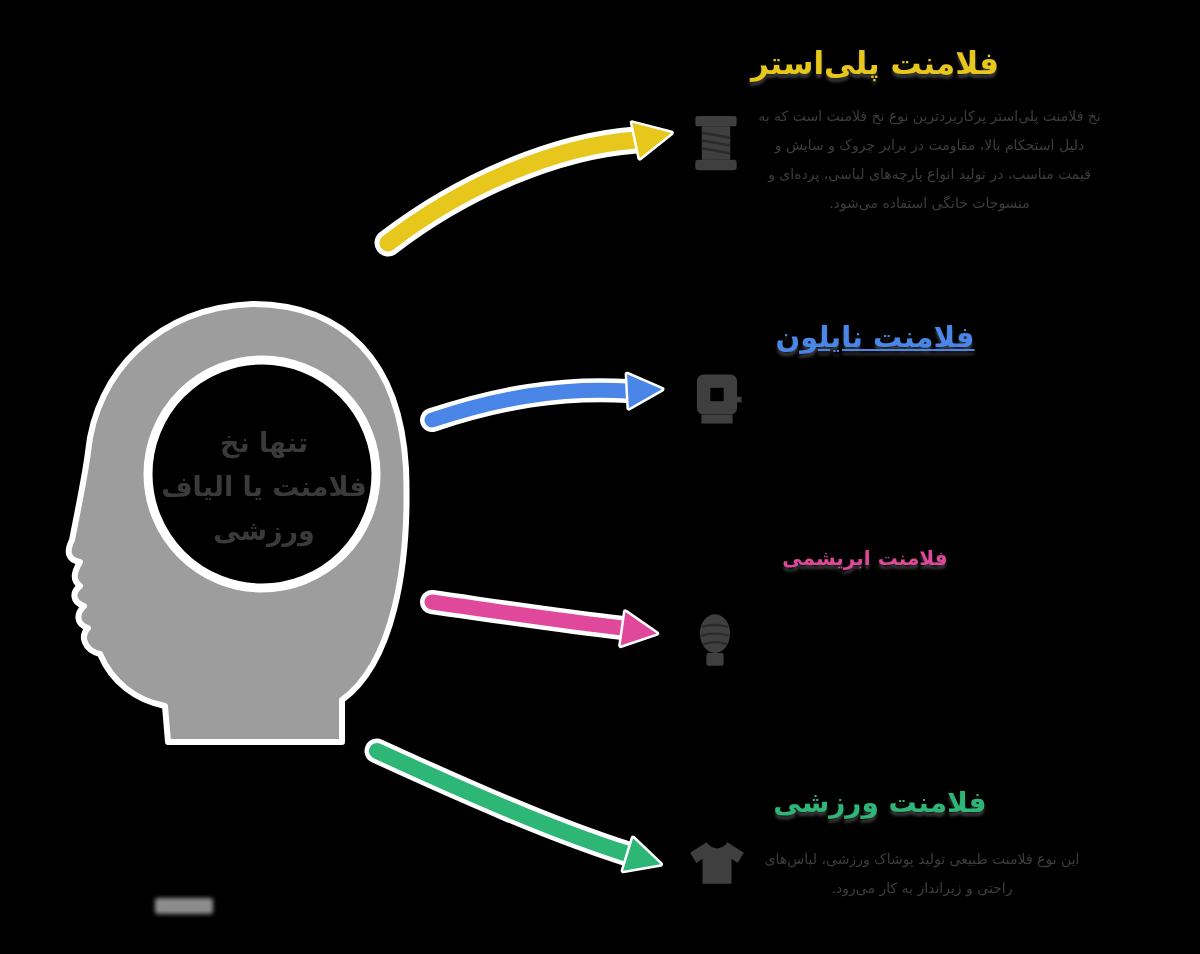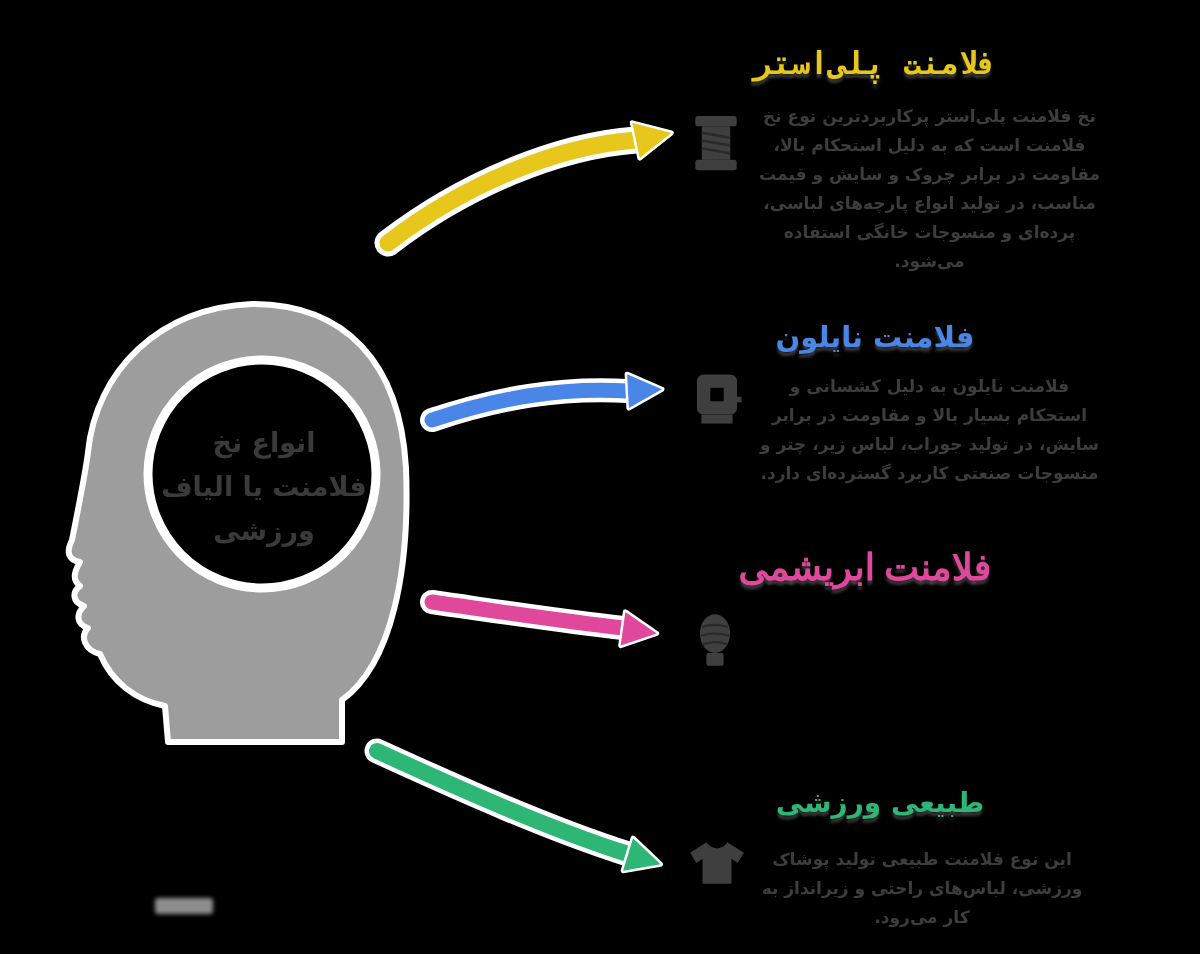--- a/index.html
+++ b/index.html
@@ -18,28 +18,28 @@
     color:#3a3a3a;font-weight:bold;font-size:27px;line-height:1.62;
     text-align:center;direction:rtl;filter:blur(0.7px);
   }
 
   .sec-title{
     position:absolute;width:350px;text-align:center;direction:rtl;
     font-weight:bold;font-size:29px;letter-spacing:0.5px;
     filter:blur(0.4px);
     text-shadow:0 4px 3px rgba(255,255,255,0.22);
   }
-  .sec-title.poly{left:700px;top:45px;font-size:31px;font-family:Liberation Mono, monospace;}
-  .sec-title.nylon{left:700px;top:320px;}
-  .sec-title.silk{left:690px;top:546px;font-size:37px;font-family:Liberation Serif, serif;}
+  .sec-title.poly{left:700px;top:45px;font-size:31px;}
+  .sec-title.nylon{left:700px;top:320px;text-decoration:underline;}
+  .sec-title.silk{left:690px;top:546px;font-size:20px;}
   .sec-title.sport{left:705px;top:786px;font-size:28px;}
 
   .sec-body{
     position:absolute;direction:rtl;text-align:center;
-    color:#3d3d3d;font-weight:bold;font-size:17px;line-height:29px;
+    color:#3d3d3d;font-weight:normal;font-size:14px;line-height:29px;
     filter:blur(0.55px);
   }
   .sec-body.poly{left:757px;top:102px;width:345px;}
   .sec-body.nylon{left:757px;top:372px;width:345px;}
   .sec-body.silk{left:752px;top:616px;width:320px;}
   .sec-body.sport{left:757px;top:845px;width:330px;}
 
   .sec-icon{position:absolute;filter:blur(0.6px);}
   .sec-icon.poly{left:685px;top:112px;}
   .sec-icon.nylon{left:690px;top:370px;}
@@ -94,21 +94,21 @@
     </g>
 
     <g>
       <path d="M 377 751 C 462 790 552 830 628 854" fill="none" stroke="#ffffff" stroke-width="25" stroke-linecap="round"></path>
       <path d="M 377 751 C 462 790 552 830 628 854" fill="none" stroke-width="16" stroke-linecap="round" stroke="#2eb676"></path>
       <polygon points="-2,-17 32,0 -2,17" transform="translate(630,855) rotate(17)" stroke="#ffffff" stroke-width="5" stroke-linejoin="round" paint-order="stroke" fill="#2eb676"></polygon>
     </g>
   </svg>
 
   <div class="head-title" dir="rtl">
-    <span>انواع نخ</span>
+    <span>تنها نخ</span>
     <span>فلامنت یا الیاف</span>
     <span>ورزشی</span>
   </div>
 
   <div class="sec-title poly" style="color: rgb(231, 199, 27);">فلامنت پلی‌استر</div>
   <div class="sec-icon poly">
     <svg width="62" height="62" viewBox="0 0 24 24">
       <rect x="4" y="1.5" width="16" height="4" rx="1" fill="#3f3f3f"></rect>
       <rect x="6.5" y="5.5" width="11" height="13" fill="#3f3f3f"></rect>
       <rect x="4" y="18.5" width="16" height="4" rx="1" fill="#3f3f3f"></rect>
@@ -119,32 +119,31 @@
 
   <div class="sec-title nylon" style="color: rgb(74, 134, 232);">فلامنت نایلون</div>
   <div class="sec-icon nylon">
     <svg width="54" height="58" viewBox="0 0 24 26">
       <rect x="3" y="2" width="18" height="18" rx="3" fill="#3f3f3f"></rect>
       <rect x="9" y="8" width="6" height="6" fill="#000"></rect>
       <rect x="5" y="20" width="14" height="4" fill="#3f3f3f"></rect>
       <rect x="16" y="12" width="7" height="2.5" fill="#3f3f3f"></rect>
     </svg>
   </div>
-  <div class="sec-body nylon" dir="rtl">فلامنت نایلون به دلیل کشسانی و استحکام بسیار بالا و مقاومت در برابر سایش، در تولید جوراب، لباس زیر، چتر و منسوجات صنعتی کاربرد گسترده‌ای دارد.</div>
 
   <div class="sec-title silk" style="color: rgb(224, 72, 155);">فلامنت ابریشمی</div>
   <div class="sec-icon silk">
     <svg width="44" height="56" viewBox="0 0 20 26">
       <ellipse cx="10" cy="10" rx="7" ry="9" fill="#3f3f3f"></ellipse>
       <rect x="6" y="19" width="8" height="6" rx="1" fill="#3f3f3f"></rect>
       <path d="M4 7 Q10 5 16 7 M3.5 11 Q10 9 16.5 11 M4.5 15 Q10 13 15.5 15" stroke="#2a2a2a" stroke-width="1" fill="none"></path>
     </svg>
   </div>
 
-  <div class="sec-title sport" style="color: rgb(46, 182, 118);">طبیعی ورزشی</div>
+  <div class="sec-title sport" style="color: rgb(46, 182, 118);">فلامنت ورزشی</div>
   <div class="sec-icon sport">
     <svg width="62" height="50" viewBox="0 0 30 24">
       <path d="M10 2 L2 7 L5 12 L8 10 L8 22 L22 22 L22 10 L25 12 L28 7 L20 2
                C19 4 16 5 15 5 C14 5 11 4 10 2 Z" fill="#3f3f3f"></path>
     </svg>
   </div>
   <div class="sec-body sport" dir="rtl">این نوع فلامنت طبیعی تولید پوشاک ورزشی، لباس‌های راحتی و زیرانداز به کار می‌رود.</div>
 
   <div class="watermark"></div>
 

